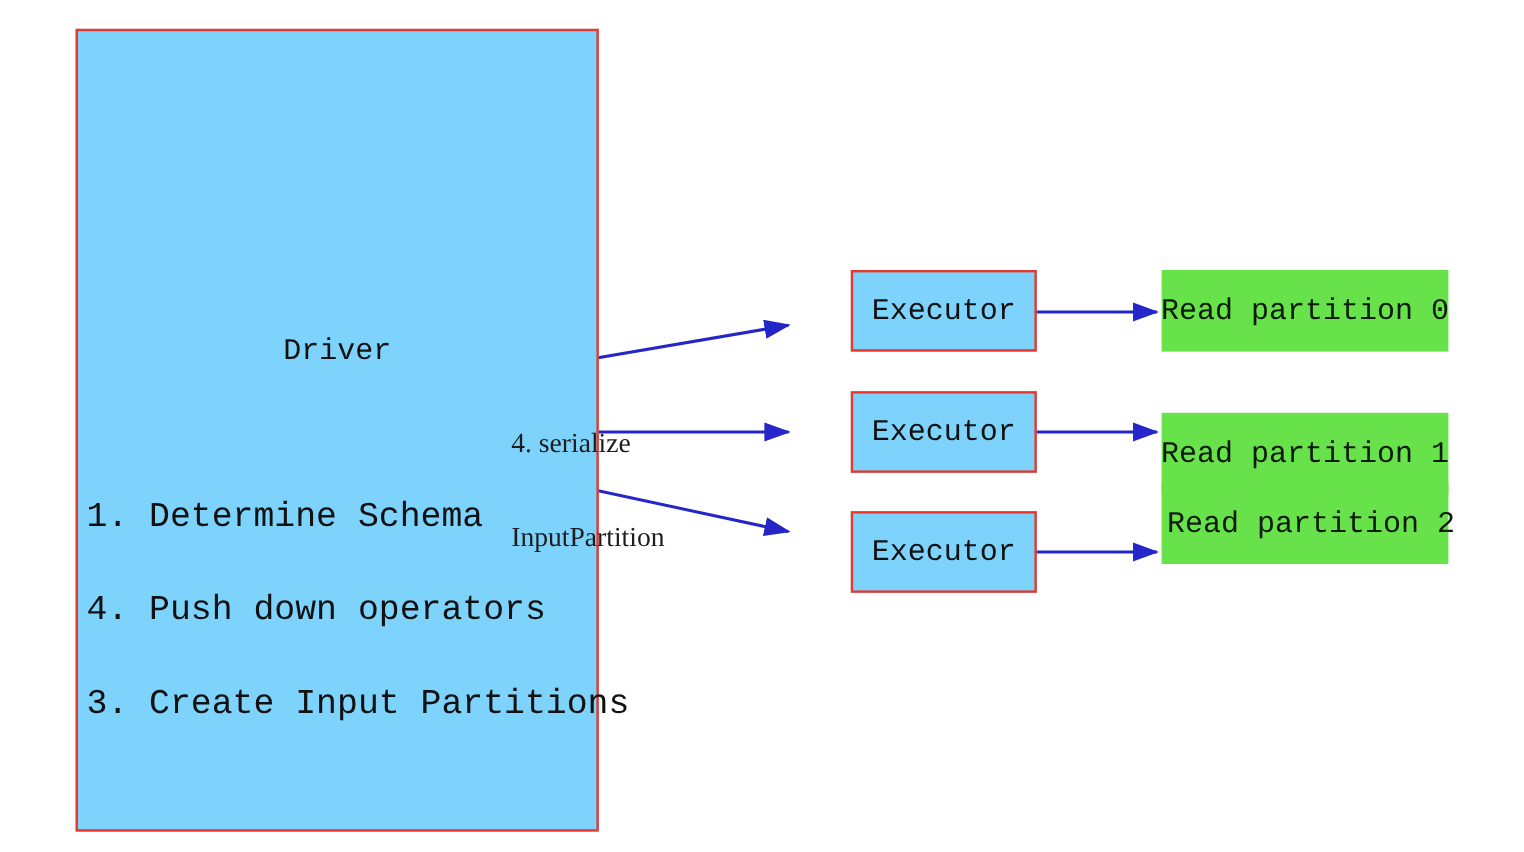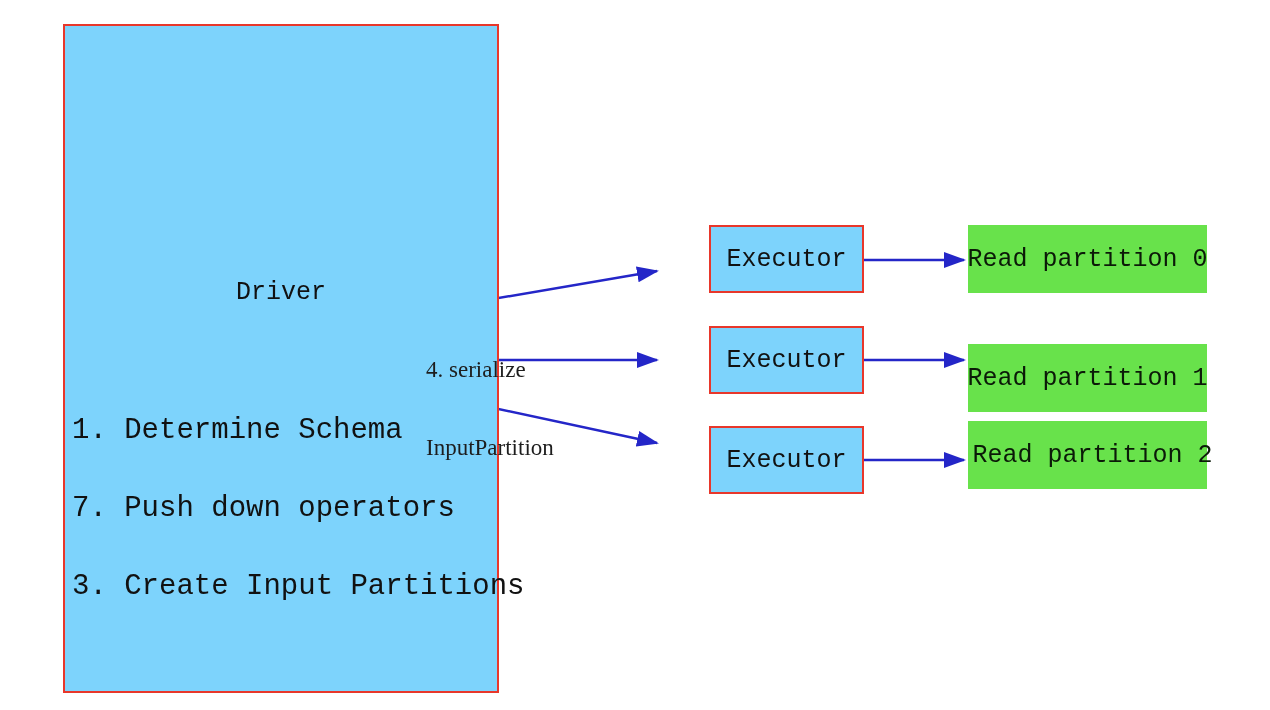--- a/index.html
+++ b/index.html
@@ -75,21 +75,21 @@
     background: #68e24b;
     display: flex;
     align-items: center;
     justify-content: center;
     font-size: 25px;
     white-space: pre;
     color: #0b1a08;
   }
   .partition-0 { top: 225px; }
   .partition-1 { top: 326px; margin-top: 18px; }
-  .partition-2 { top: 421px; padding-left: 10px; }
+  .partition-2 { top: 402px; padding-left: 10px; }
   
   .edge-label {
     position: absolute;
     width: 260px;
     text-align: left;
     font-family: "Liberation Serif", "DejaVu Serif", serif;
     font-size: 23px;
     line-height: 26px;
     color: #1d1d1d;
     white-space: pre;
@@ -120,21 +120,21 @@
     <line x1="452" y1="399" x2="657" y2="443" stroke="#2426c8" stroke-width="2.5" marker-end="url(#ah)"></line>
     <line x1="817" y1="260" x2="964" y2="260" stroke="#2426c8" stroke-width="2.5" marker-end="url(#ah)"></line>
     <line x1="817" y1="360" x2="964" y2="360" stroke="#2426c8" stroke-width="2.5" marker-end="url(#ah)"></line>
     <line x1="817" y1="460" x2="964" y2="460" stroke="#2426c8" stroke-width="2.5" marker-end="url(#ah)"></line>
   </svg>
 
   <div class="box red-border driver">
     <div class="driver-title">Driver</div>
     <div class="driver-steps">
       <div>1. Determine Schema</div>
-      <div>7. Push down operators</div>
+      <div>4. Push down operators</div>
       <div>3. Create Input Partitions</div>
     </div>
   </div>
 
   <div class="box red-border executor executor-0">
     <span>Executor</span>
   </div>
   <div class="box red-border executor executor-1">
     <span>Executor</span>
   </div>

